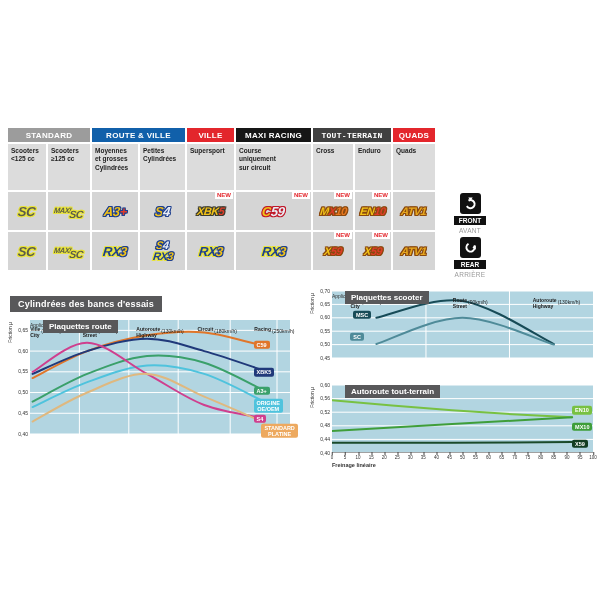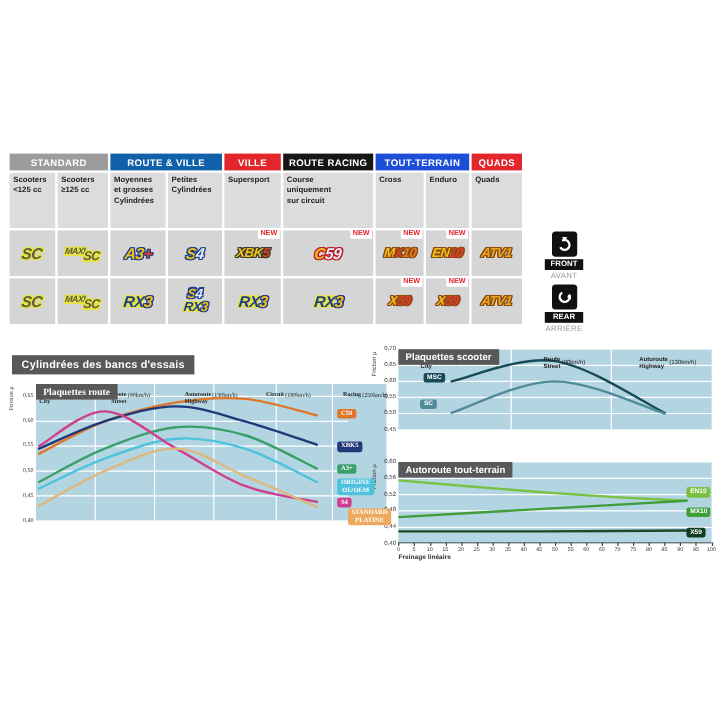--- a/index.html
+++ b/index.html
@@ -9,21 +9,21 @@
   
   .apptable { position:absolute; left:8px; top:128px; display:grid;
     grid-template-columns:38px 42px 46px 45px 47px 75px 40px 36px 42px; gap:2px; }
   .cat { height:14px; color:#fff; font-size:8px; font-weight:bold; display:flex;
     align-items:center; justify-content:center; letter-spacing:.3px; white-space:nowrap; }
   .sp2 { grid-column:span 2; }
   .bg-gray  { background:#9c9c9c; }
   .bg-blue  { background:#1160aa; }
   .bg-red   { background:#e3262c; }
   .bg-black { background:#161616; }
-  .bg-green { background:#1d4ed8; }
+  .bg-green { background:#404040;font-family:Liberation Mono, monospace; }
   .sub { background:#dcdcdc; height:46px; font-size:6.5px; font-weight:bold; color:#222;
     padding:3px 2px 0 3px; white-space:pre-line; line-height:1.3; }
   .cell { background:#d5d5d5; height:38px; position:relative; display:flex;
     flex-direction:column; align-items:center; justify-content:center; overflow:visible; }
   .newb { position:absolute; top:-1px; right:1px; background:#fff; color:#e3262c;
     font-size:6px; font-weight:bold; padding:0 2px; line-height:8px; z-index:2; }
 
   
   .lg { font-style:italic; font-weight:bold; font-size:13px; letter-spacing:-.5px;
     white-space:nowrap; transform:skewX(-6deg); line-height:1; }
@@ -49,24 +49,24 @@
   .sideicon { width:21px; height:21px; background:#111; border-radius:3px; margin:0 auto 2px;
     display:flex; align-items:center; justify-content:center; }
   .sideband { background:#111; color:#fff; font-size:6.5px; font-weight:bold; width:32px;
     margin:0 auto; padding:1px 0; line-height:1.1; }
   .sidefr { font-size:6.5px; color:#9a9a9a; margin-top:2px; letter-spacing:.3px; }
 
   
   #resultsTitle { position:absolute; left:10px; top:296px; background:#58585a; color:#fff;
     font-size:9px; font-weight:bold; padding:3px 8px; letter-spacing:.2px; }
   .chart { position:absolute; background:#b2d5e1; }
-  #routeChart  { left:30px;  top:320px; width:292px; height:114px;font-family:Liberation Serif, serif; }
+  #routeChart  { left:30px;  top:320px; width:260px; height:114px; }
   #scooterChart{ left:332px; top:291px; width:261px; height:67px; }
   #ttChart     { left:332px; top:385px; width:261px; height:68px; border-bottom:1px solid #444; }
-  .badge { position:absolute; top:0; left:0; background:#58585a; color:#fff; font-weight:bold;
+  .badge { position:absolute; top:0; left:13px; background:#58585a; color:#fff; font-weight:bold;
     font-size:8px; padding:2px 6px; z-index:3; white-space:nowrap; }
   svg.plot { position:absolute; left:0; top:0; }
   .yticks { position:absolute; right:100%; margin-right:2px; top:0; bottom:0; width:14px; }
   .yticks span { position:absolute; right:0; font-size:5px; color:#333; line-height:1; }
   .ylab { position:absolute; right:100%; margin-right:17px; top:2px; font-size:5px; color:#333;
     writing-mode:vertical-rl; transform:rotate(180deg); }
   .apps { position:absolute; font-size:5px; color:#333; top:2px; left:0; }
   .cat-lab { position:absolute; top:7px; transform:translateX(-50%); display:flex;
     align-items:flex-start; gap:1px; font-size:5px; color:#222; white-space:nowrap; z-index:2; }
   .frblk { display:flex; flex-direction:column; font-weight:bold; line-height:1.15; text-align:left; }
@@ -82,21 +82,21 @@
     font-weight:bold; color:#333; }
 </style>
 </head>
 <body>
 
 <div class="apptable">
 
   <div class="cat bg-gray sp2">STANDARD</div>
   <div class="cat bg-blue sp2">ROUTE &amp; VILLE</div>
   <div class="cat bg-red">VILLE</div>
-  <div class="cat bg-black">ROUTE RACING</div>
+  <div class="cat bg-black">MAXI RACING</div>
   <div class="cat bg-green sp2">TOUT-TERRAIN</div>
   <div class="cat bg-red">QUADS</div>
 
   <div class="sub">Scooters
 &lt;125 cc</div>
   <div class="sub">Scooters
 ≥125 cc</div>
   <div class="sub">Moyennes
 et grosses
 Cylindrées</div>

